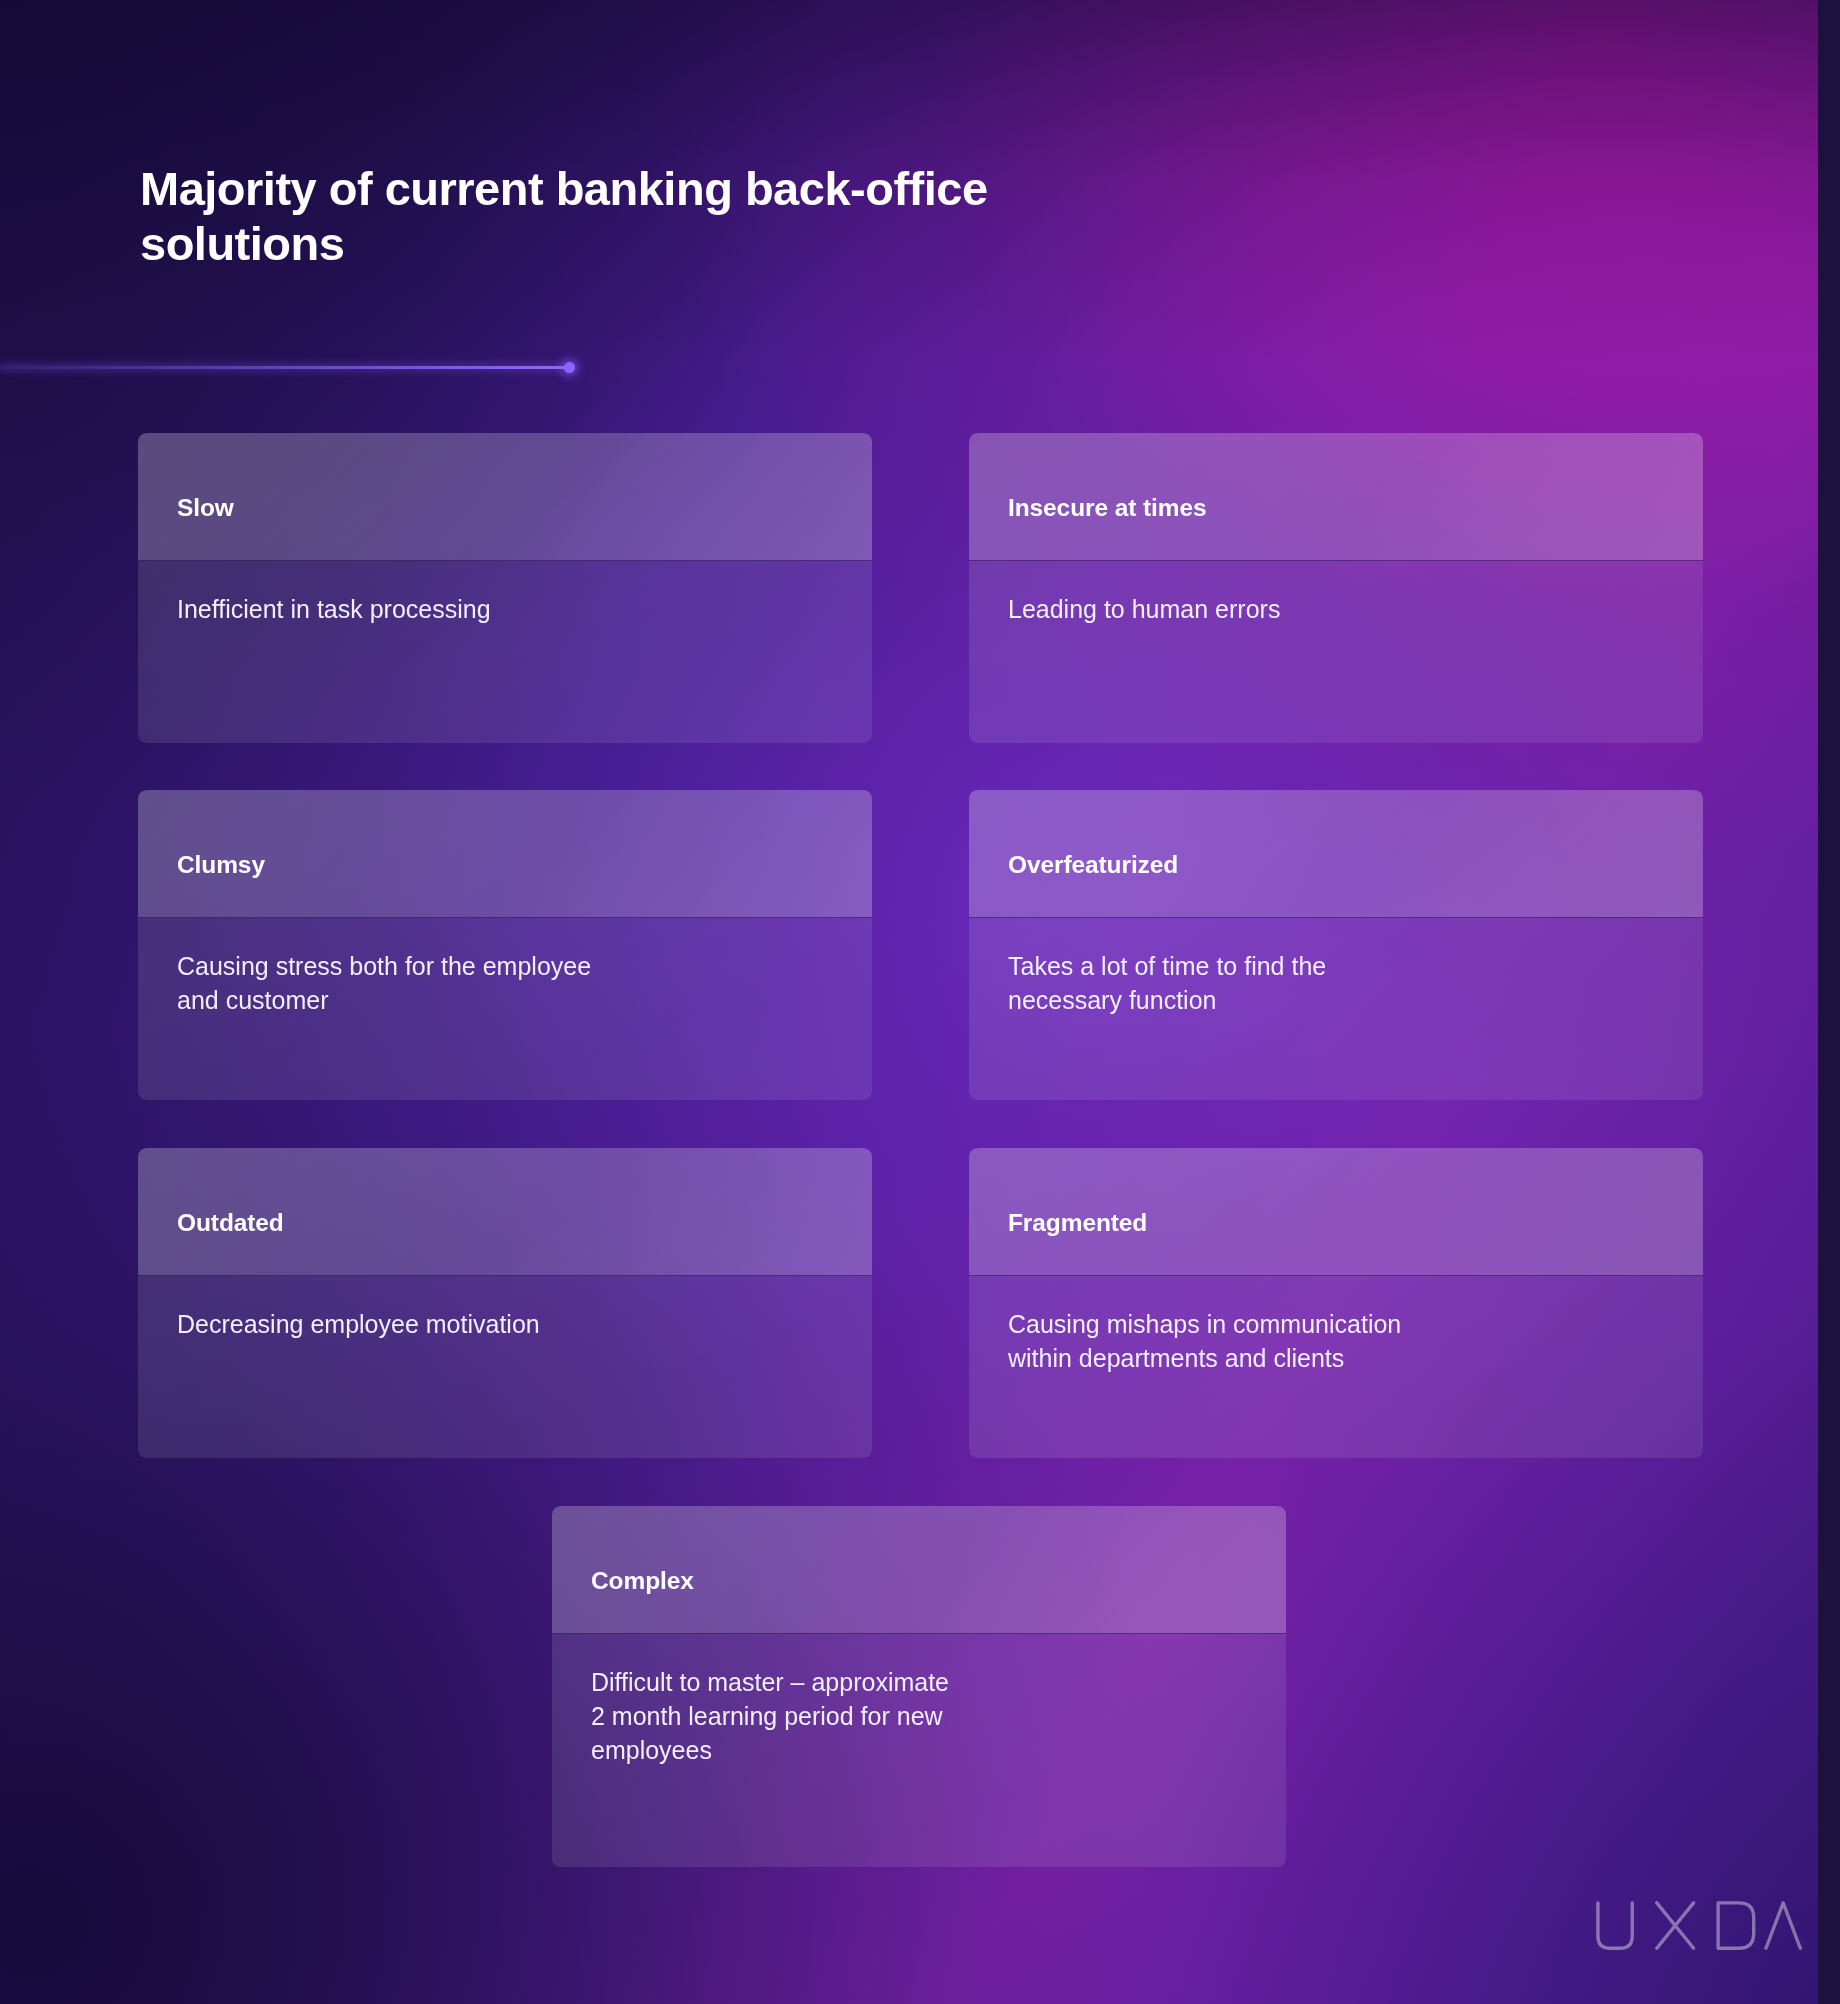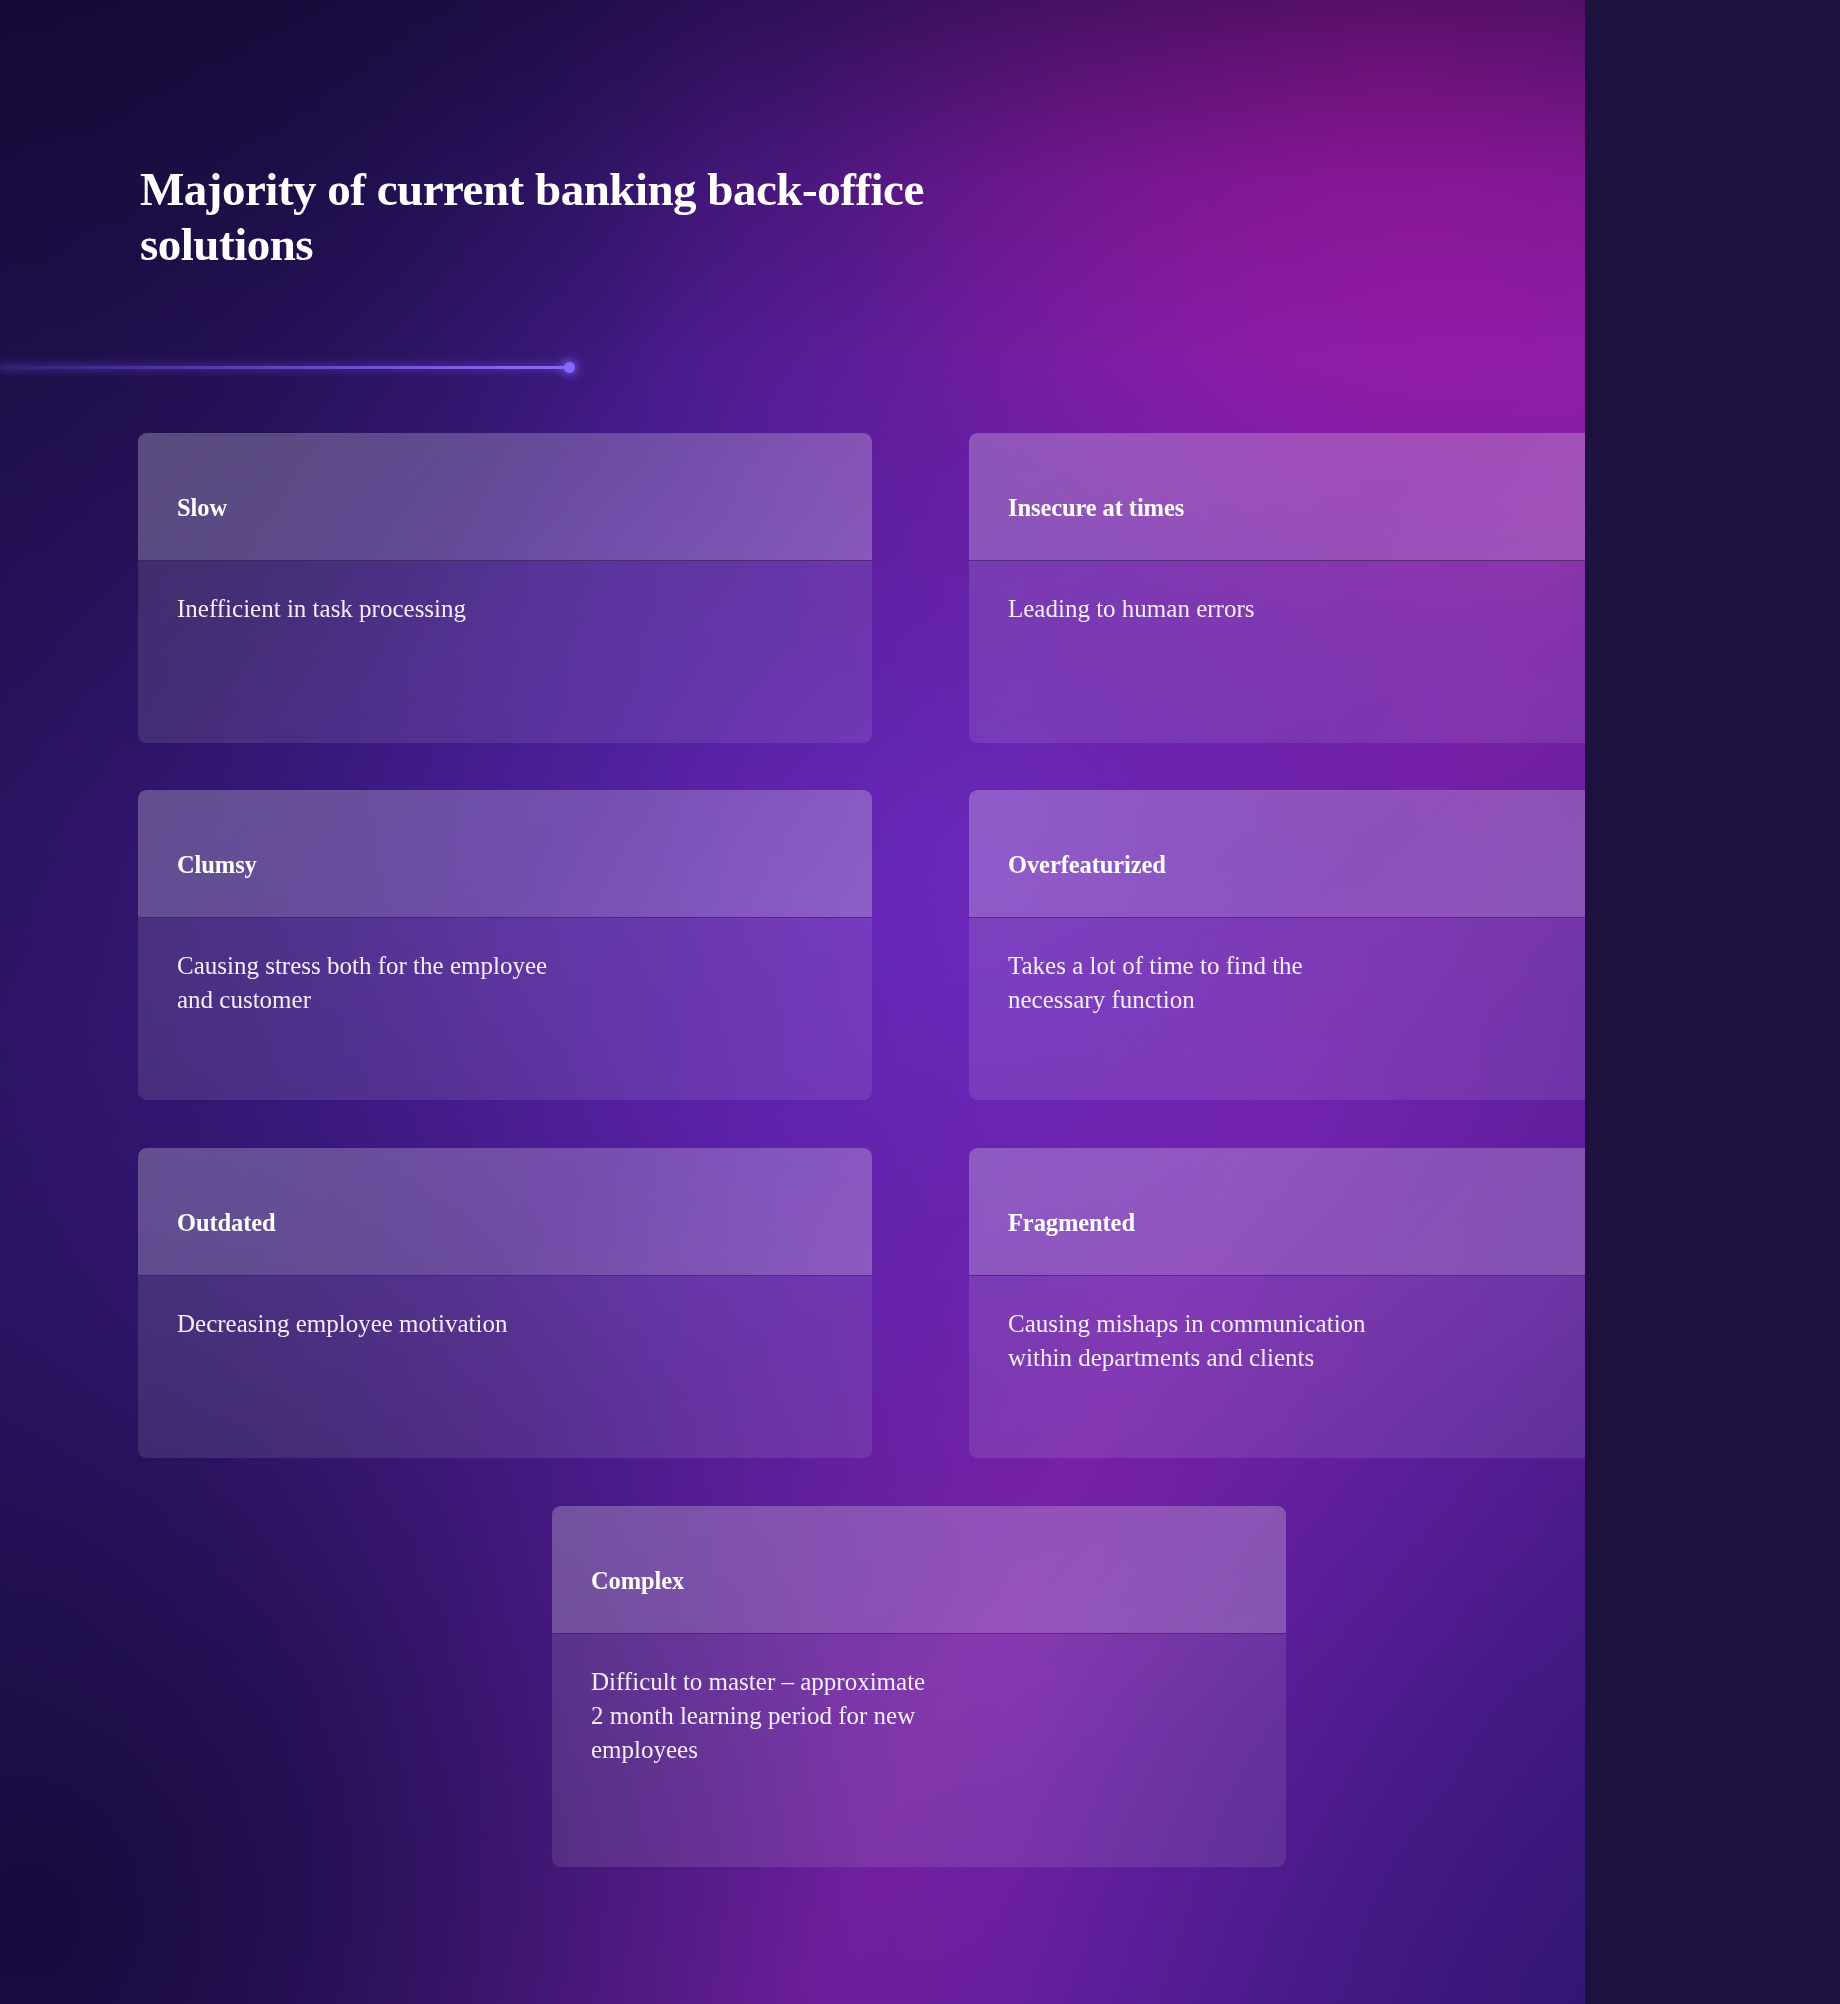--- a/index.html
+++ b/index.html
@@ -3,24 +3,24 @@
 <meta charset="utf-8">
 <title>Majority of current banking back-office solutions</title>
 <style>
   html, body {
     margin: 0;
     padding: 0;
     background: #1d1140;
   }
   #stage {
     position: relative;
-    width: 1585px;
+    width: 1818px;
     height: 2005px;
     overflow: hidden;
-    font-family: Liberation Serif, serif;
+    font-family: Liberation Sans, sans-serif;
     background: #3a1a6e;
   }
 
   
   .bg-layer { position: absolute; inset: 0; }
   .bg-base {
     background: linear-gradient(118deg,
       #1c0f44 0%,
       #2a1360 16%,
       #3d1a84 34%,

